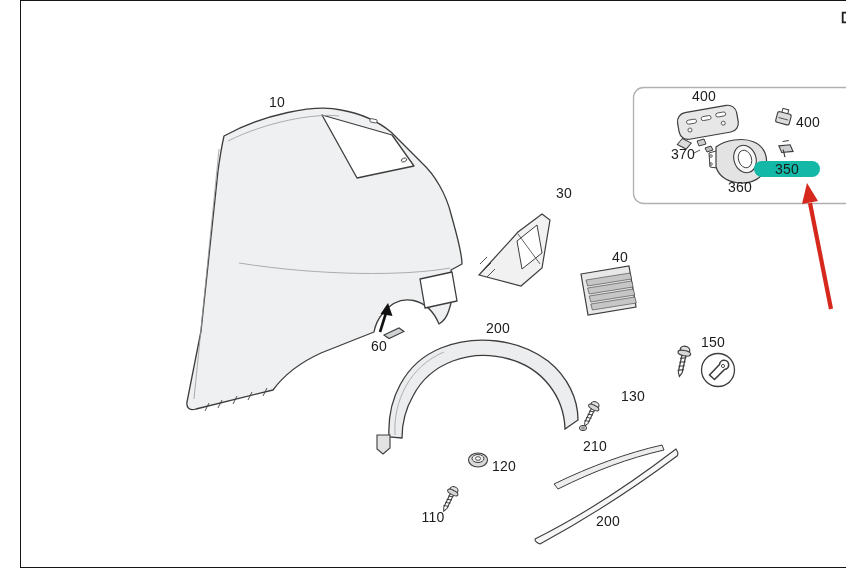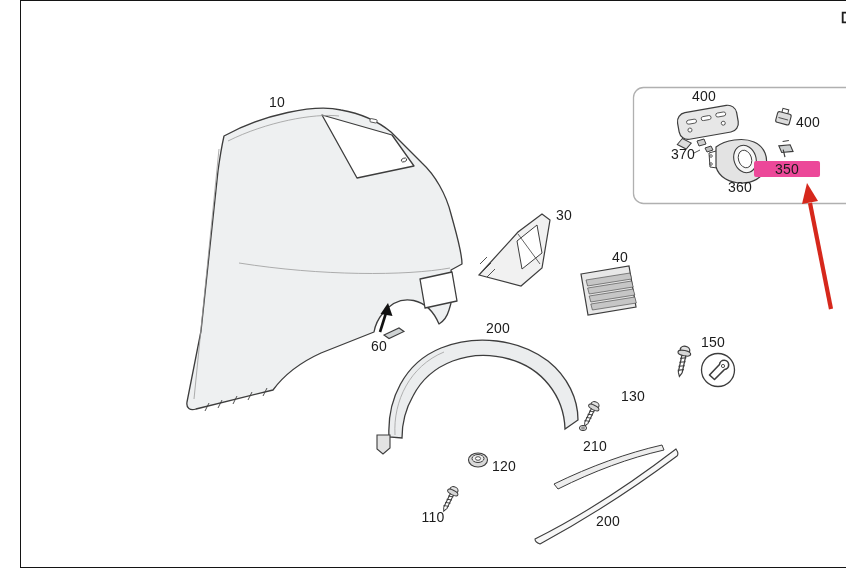--- a/index.html
+++ b/index.html
@@ -8,21 +8,21 @@
     background:#ffffff; border:1px solid #141414; overflow:hidden;
     font-family:"Liberation Sans", sans-serif;
     margin-left:20px;
   }
   .art { position:absolute; left:0; top:0; }
   .lbl {
     position:absolute; transform:translate(-50%,-50%);
     font-size:14px; line-height:16px; color:#1b1b1b; font-weight:400;
     white-space:nowrap; letter-spacing:.2px;
   }
-  .lbl--hl { background:#ec4899; padding:0 21px; border-radius:2px; }
+  .lbl--hl { background:#14b8a6; padding:0 21px; border-radius:8px; }
   .edit-btn {
     position:absolute; top:4px; right:5px; width:22px; height:22px;
     border:0; padding:1px; background:transparent; cursor:pointer;
   }
   .edit-btn svg { width:19px; height:19px; display:block; }
 </style>
 </head>
 <body>
 
 <div class="screen">
@@ -145,21 +145,21 @@
       <path d="M760,141 l6,-2" fill="none" stroke="#3d3d3d" stroke-width="1"></path>
     </g>
 
     <g>
       <path d="M810,308 L789,202" stroke="#d6281c" stroke-width="4.2" fill="none"></path>
       <polygon points="786,182 797,200 781,203" fill="#d6281c"></polygon>
     </g>
   </svg>
 
   <span class="lbl" style="left:256px;top:101px">10</span>
-  <span class="lbl" style="left:543px;top:214px">30</span>
+  <span class="lbl" style="left:543px;top:192px">30</span>
   <span class="lbl" style="left:599px;top:256px">40</span>
   <span class="lbl" style="left:358px;top:345px">60</span>
   <span class="lbl" style="left:477px;top:327px">200</span>
   <span class="lbl" style="left:412px;top:516px">110</span>
   <span class="lbl" style="left:483px;top:465px">120</span>
   <span class="lbl" style="left:612px;top:395px">130</span>
   <span class="lbl" style="left:692px;top:341px">150</span>
   <span class="lbl" style="left:587px;top:520px">200</span>
   <span class="lbl" style="left:574px;top:445px">210</span>
   <span class="lbl" style="left:683px;top:95px">400</span>

